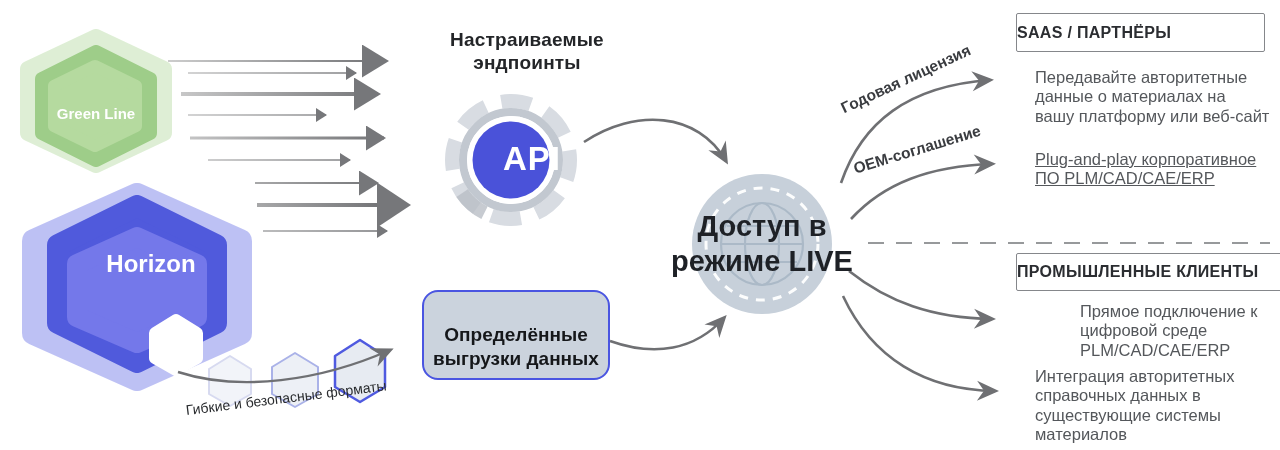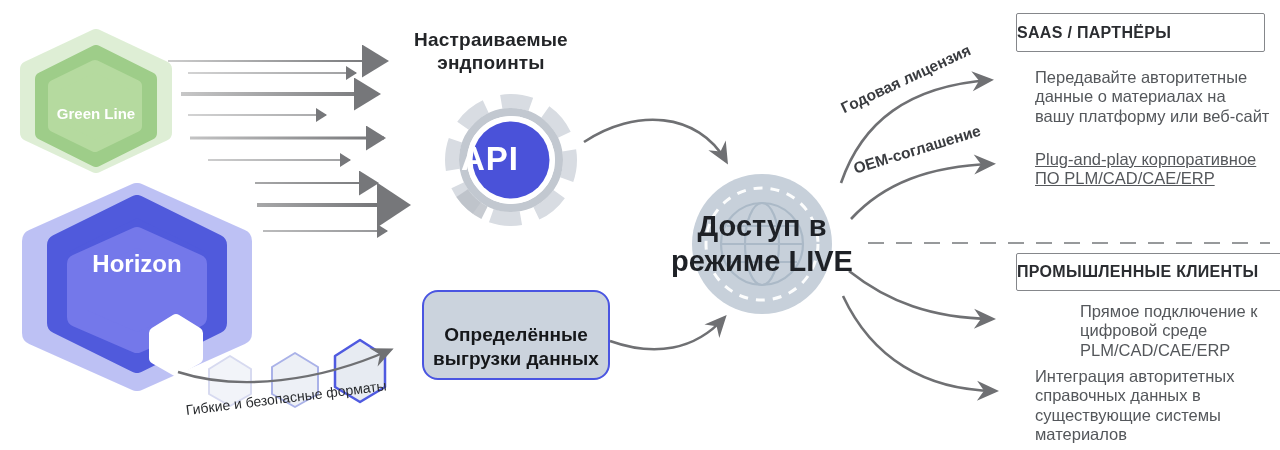--- a/index.html
+++ b/index.html
@@ -4,21 +4,21 @@
 <style>
   html,body{margin:0;padding:0;background:#fff;}
   .stage{
     position:relative;width:1280px;height:450px;background:#fff;overflow:hidden;
     font-family:"Liberation Sans","DejaVu Sans",sans-serif;
   }
   .stage svg.art{position:absolute;left:0;top:0;}
   .abs{position:absolute;white-space:pre-line;}
   .hex-label{color:#fff;font-weight:700;text-align:center;}
   .big-title{font-weight:700;color:#232528;text-align:center;font-size:19px;line-height:1.22;letter-spacing:.2px;}
-  .api-text{color:#fff;font-weight:800;font-size:33px;text-align:left;letter-spacing:1px;}
+  .api-text{color:#fff;font-weight:800;font-size:33px;text-align:right;letter-spacing:1px;}
   .exports-box{
     left:422px;top:290px;width:188px;height:90px;box-sizing:border-box;
     background:#cbd3dd;border:2.5px solid #4a55e1;border-radius:16px;
     display:flex;align-items:center;justify-content:center;text-align:center;
     font-weight:700;font-size:19px;line-height:1.25;color:#15171a;
   }
   .live-label{left:660px;top:209px;width:204px;text-align:center;
     font-weight:700;font-size:29px;line-height:1.2;color:#1e2126;}
   .arc-label{font-weight:600;font-size:15.5px;color:#3a3c40;transform-origin:left center;white-space:nowrap;}
   .caption{font-size:14px;font-weight:500;color:#2a2c2f;transform-origin:left center;white-space:nowrap;}
@@ -114,23 +114,23 @@
 
     <path d="M 841 183 C 862 122, 908 86, 990 80" fill="none" stroke="#6f7073" stroke-width="2.6" marker-end="url(#mk-c)"></path>
     <path d="M 851 219 C 884 183, 930 166, 992 164" fill="none" stroke="#6f7073" stroke-width="2.6" marker-end="url(#mk-c)"></path>
     <path d="M 849 271 C 888 302, 932 318, 992 319" fill="none" stroke="#6f7073" stroke-width="2.6" marker-end="url(#mk-c)"></path>
     <path d="M 843 296 C 872 358, 925 390, 995 391" fill="none" stroke="#6f7073" stroke-width="2.6" marker-end="url(#mk-c)"></path>
 
     <line x1="868" y1="243" x2="1270" y2="243" stroke="#97999b" stroke-width="2" stroke-dasharray="16 12"></line>
   </svg>
 
   <div class="abs hex-label" style="left:40px;top:105px;width:112px;font-size:15px;">Green Line</div>
-  <div class="abs hex-label" style="left:67px;top:250px;width:140px;font-size:24px;">Horizon</div>
+  <div class="abs hex-label" style="left:81px;top:250px;width:140px;font-size:24px;">Horizon</div>
 
-  <div class="abs big-title" style="left:396px;top:28px;width:190px;">Настраиваемые
+  <div class="abs big-title" style="left:432px;top:28px;width:190px;">Настраиваемые
 эндпоинты</div>
   <div class="abs api-text" style="left:461px;top:140px;width:100px;">API</div>
 
   <div class="abs exports-box">
     <span style="white-space:pre-line;margin-top:24px;">Определённые
 выгрузки данных</span>
   </div>
 
   <div class="abs caption" style="left:186px;top:402px;transform:rotate(-7deg);">Гибкие и безопасные форматы</div>
 

